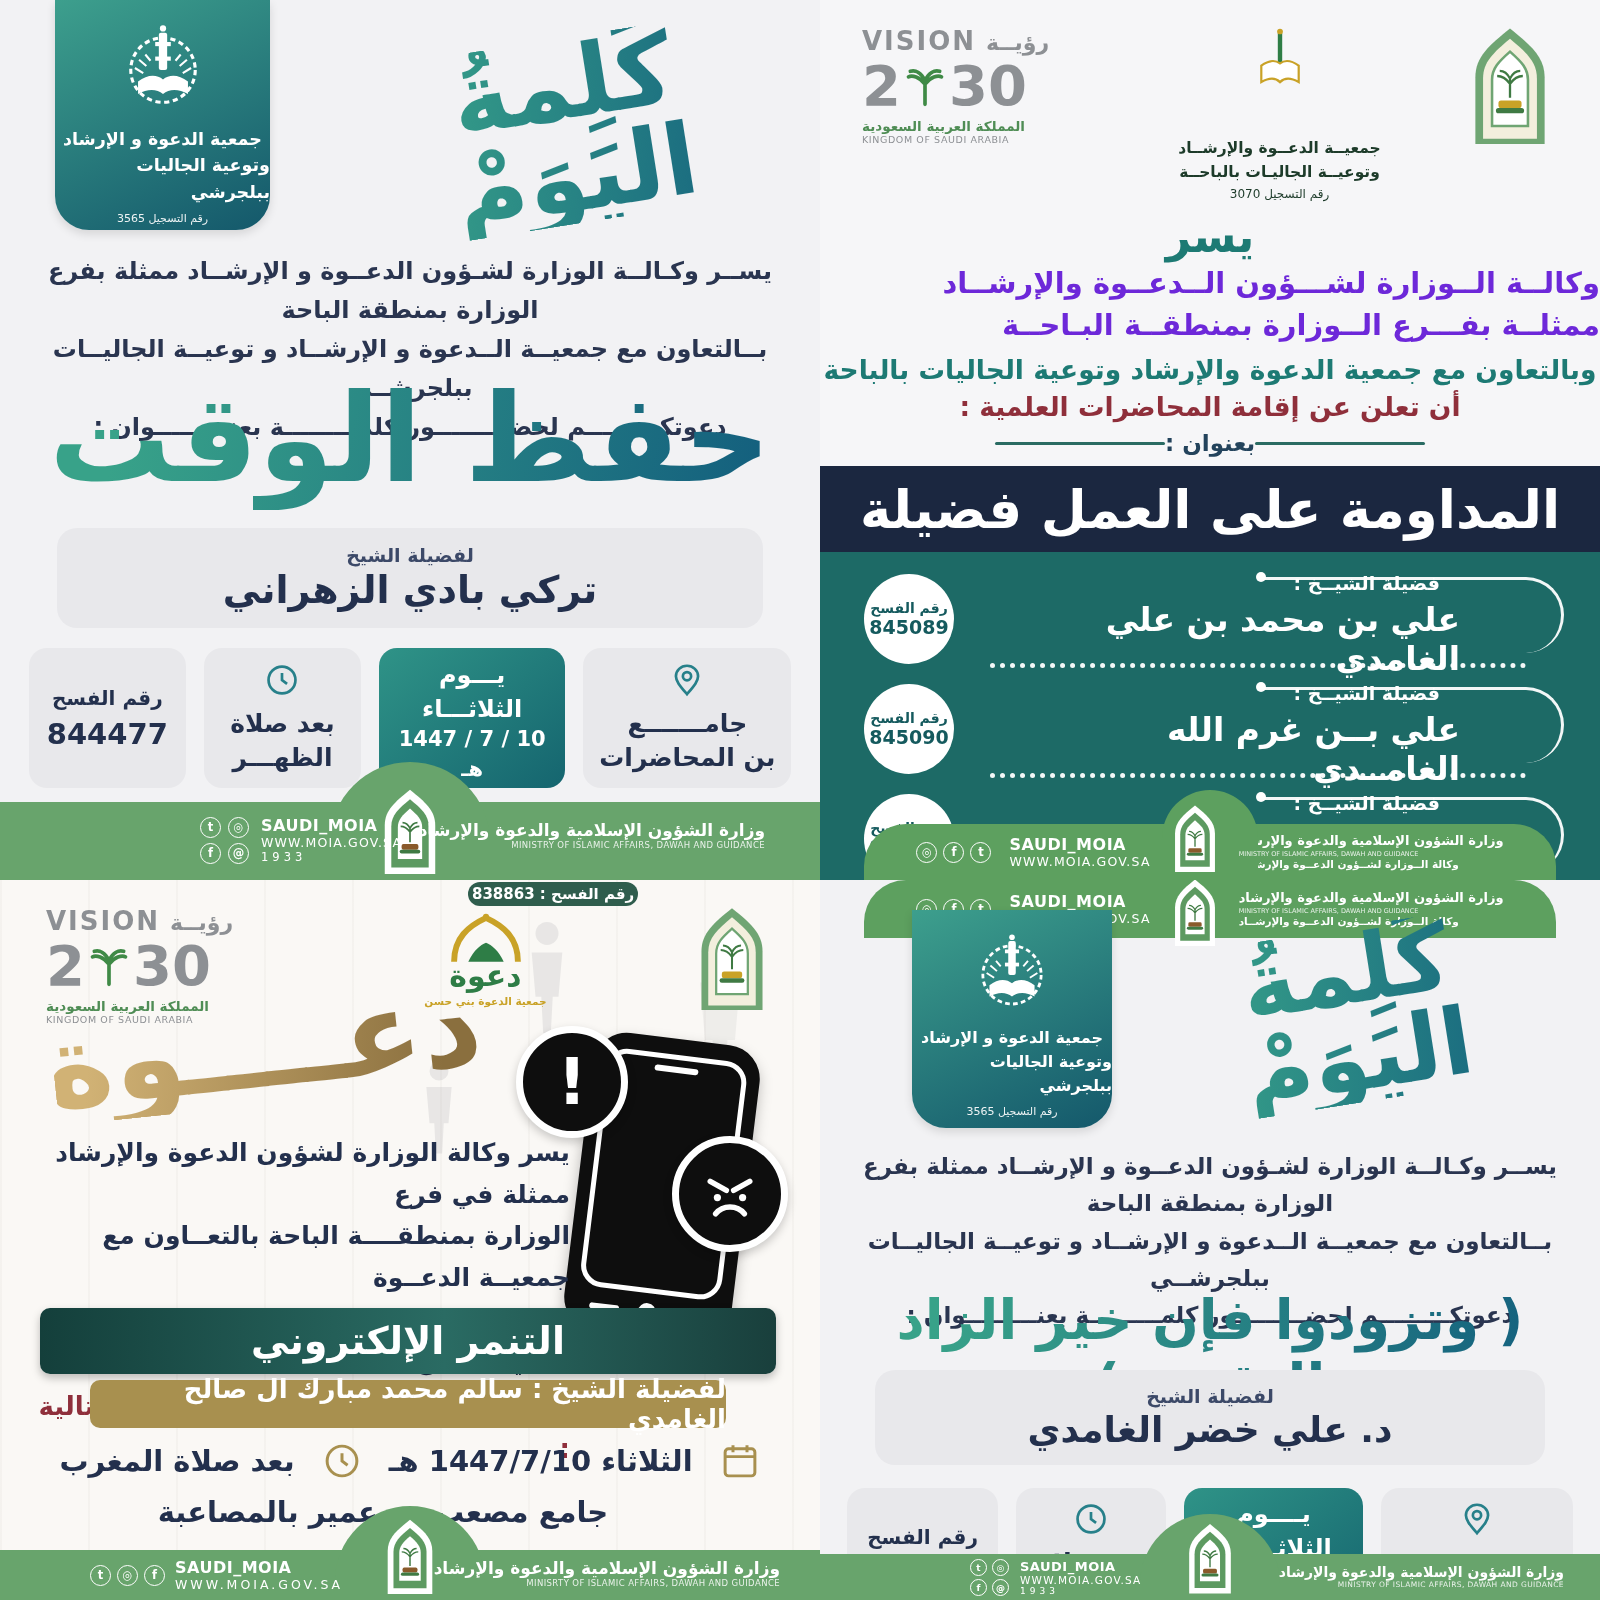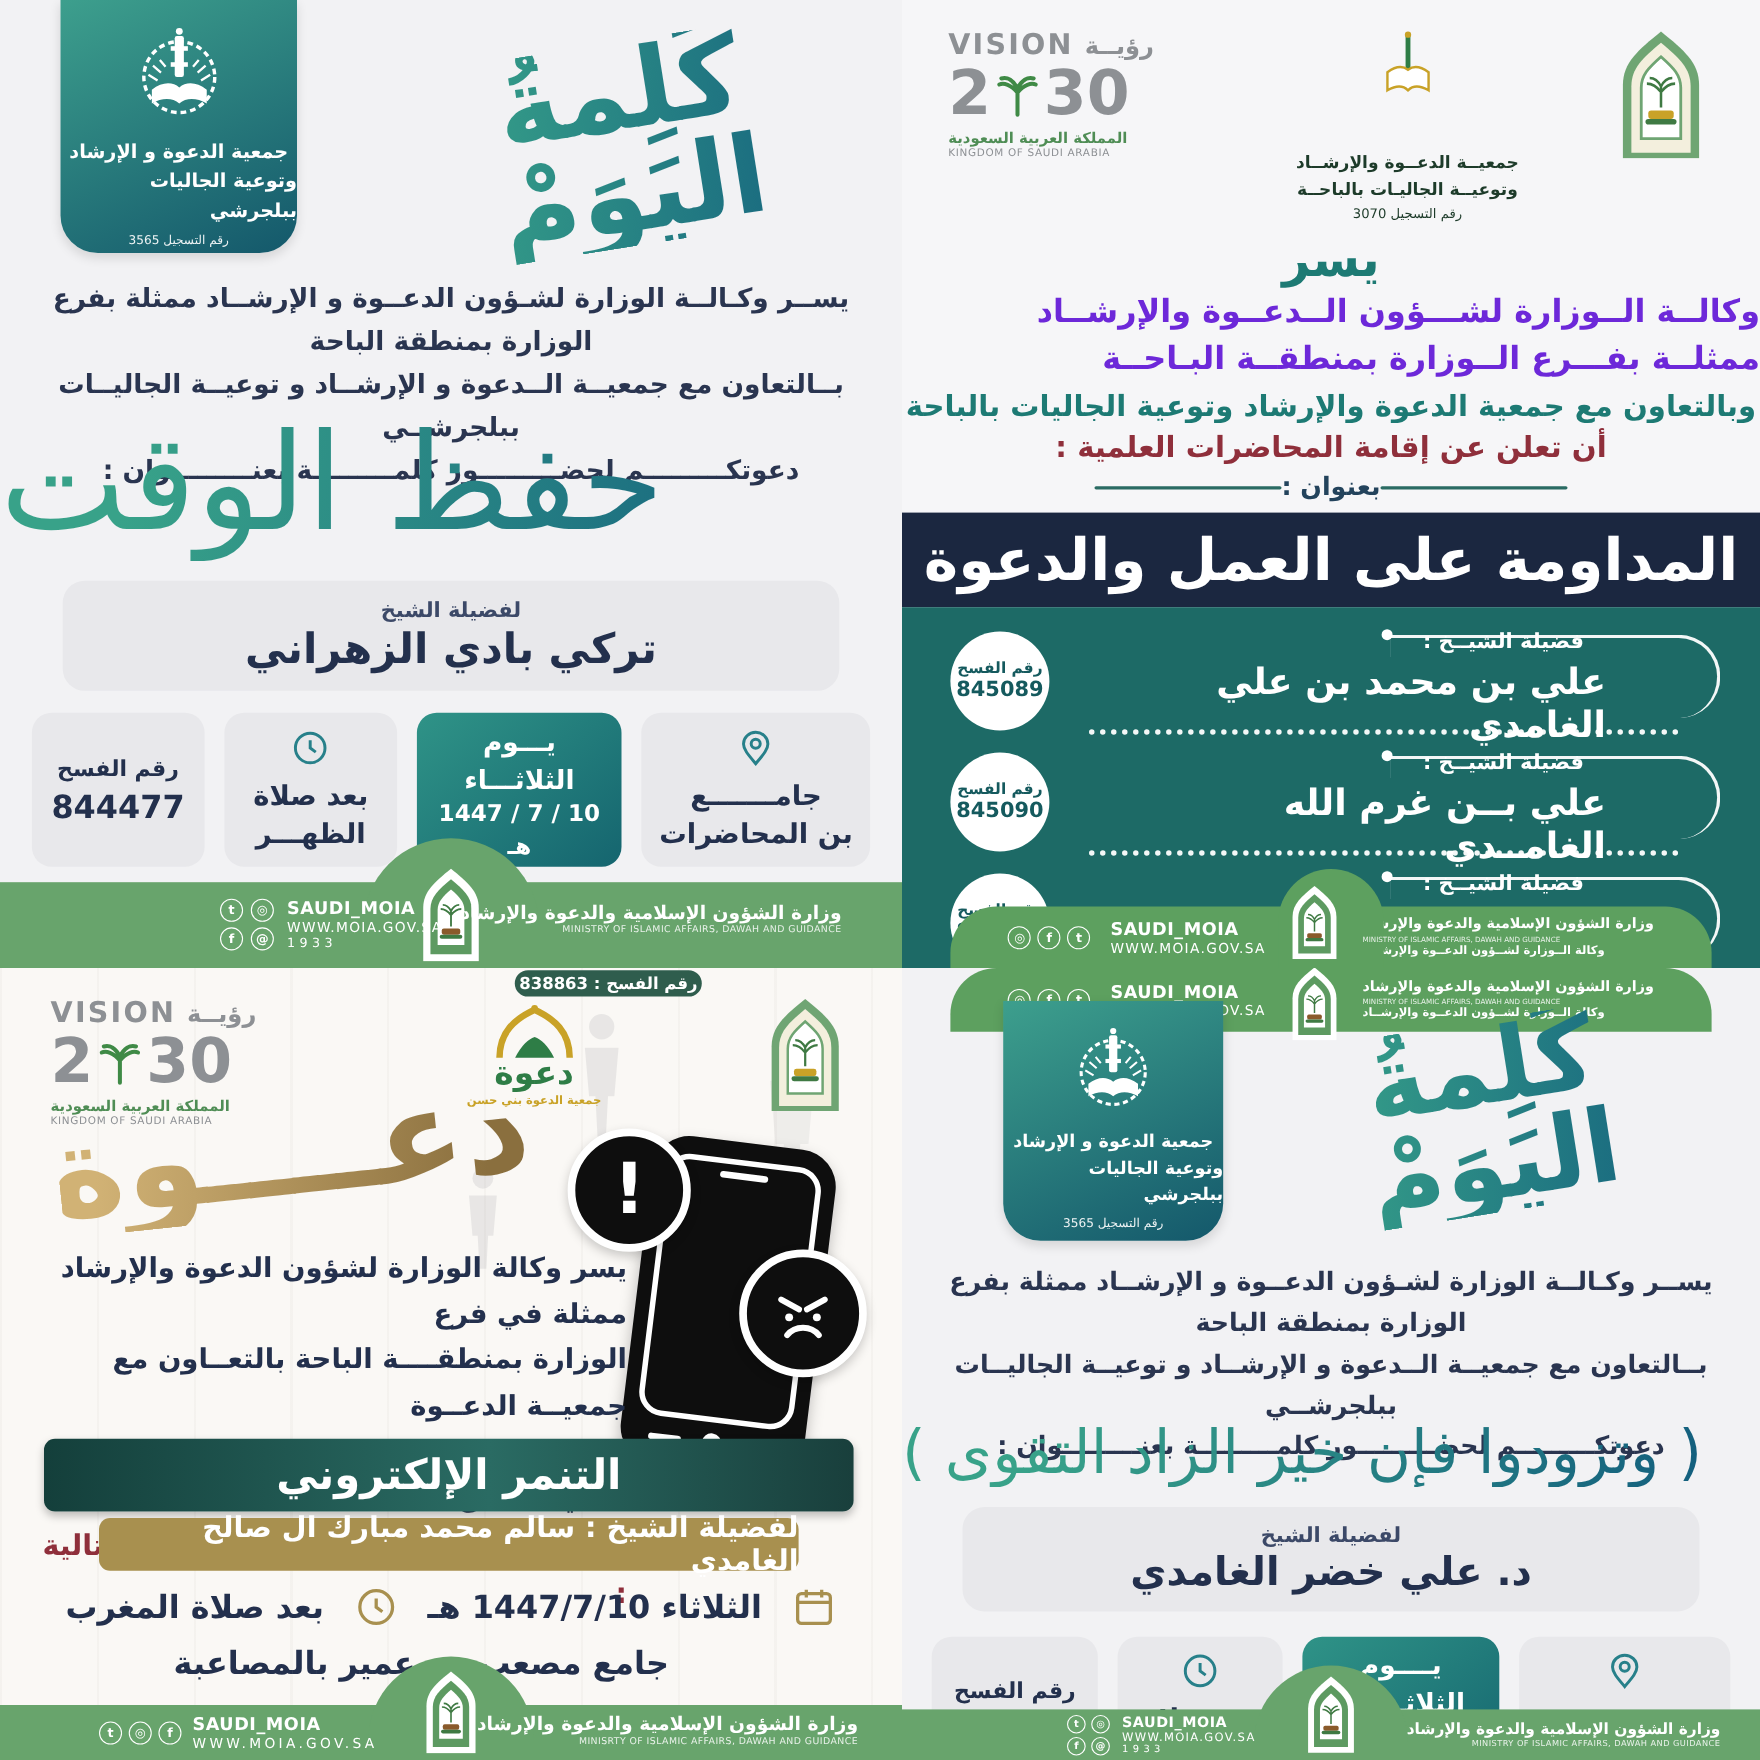--- a/index.html
+++ b/index.html
@@ -146,21 +146,21 @@
   #bl .dtrow{position:absolute;top:560px;left:0;right:0;display:flex;direction:rtl;align-items:center;
     justify-content:center;gap:26px;color:#23304d;font-size:29px;font-weight:bold}
   #bl .dtrow svg{width:42px;height:42px;stroke:#a8904f;fill:none}
   #bl .locrow{position:absolute;top:612px;left:0;right:0;display:flex;direction:rtl;align-items:center;
     justify-content:center;gap:14px;color:#23304d;font-size:29px;font-weight:bold}
   #bl .locrow svg{width:40px;height:40px;stroke:#2c6e52;fill:none}
 
   
   #br .cal-title{top:48px;right:28px;width:440px;font-size:92px}
   #br .gbanner{top:0;bottom:auto;height:58px;border-radius:0 0 0 0;border-radius:42px 42px 0 0}
-  .btitle{position:absolute;left:0;right:0;text-align:left;font-weight:400;direction:rtl}
+  .btitle{position:absolute;left:0;right:0;text-align:center;font-weight:700;direction:rtl}
 
   .tiny-sil svg{display:block}
 </style>
 </head>
 <body>
 
 <svg width="0" height="0" style="position:absolute" aria-hidden="true">
   <defs>
     <symbol id="i-pin" viewBox="0 0 24 24">
         <path d="M12 21c-4.2-5-7-8.1-7-11.3C5 6 8.1 3 12 3s7 3 7 6.7C19 12.9 16.2 16 12 21Z" stroke-width="1.7" fill="none"></path>
@@ -340,21 +340,21 @@
     <div class="yusir">يسر</div>
     <div class="l-navy">وكالــة الــوزارة لشـــؤون الــدعــوة والإرشــاد</div>
     <div class="l-navy">ممثلــة بفـــرع الــوزارة بمنطقــة البـاحــة</div>
     <div class="l-teal">وبالتعاون مع جمعية الدعوة والإرشاد وتوعية الجاليات بالباحة</div>
     <div class="l-red">أن تعلن عن إقامة المحاضرات العلمية :</div>
     <div class="benwan">
       <div class="ln"></div>
       <span>بعنوان :</span>
       <div class="ln"></div>
     </div>
-    <div class="band">المداومة على العمل والدعوة</div>
+    <div class="band">المداومة على العمل فضيلة</div>
     <div class="tealbox">
       <div class="entry">
         <div class="hook"></div>
         <div class="hdot"></div>
         <div class="dots"></div>
         <div class="elbl">فضيلة الشيــخ :</div>
         <div class="enm">علي بن محمد بن علي الغامدي</div>
         <div class="pcircle">
           <div class="pl">رقم الفسح</div>
           <div class="pv">845089</div>

